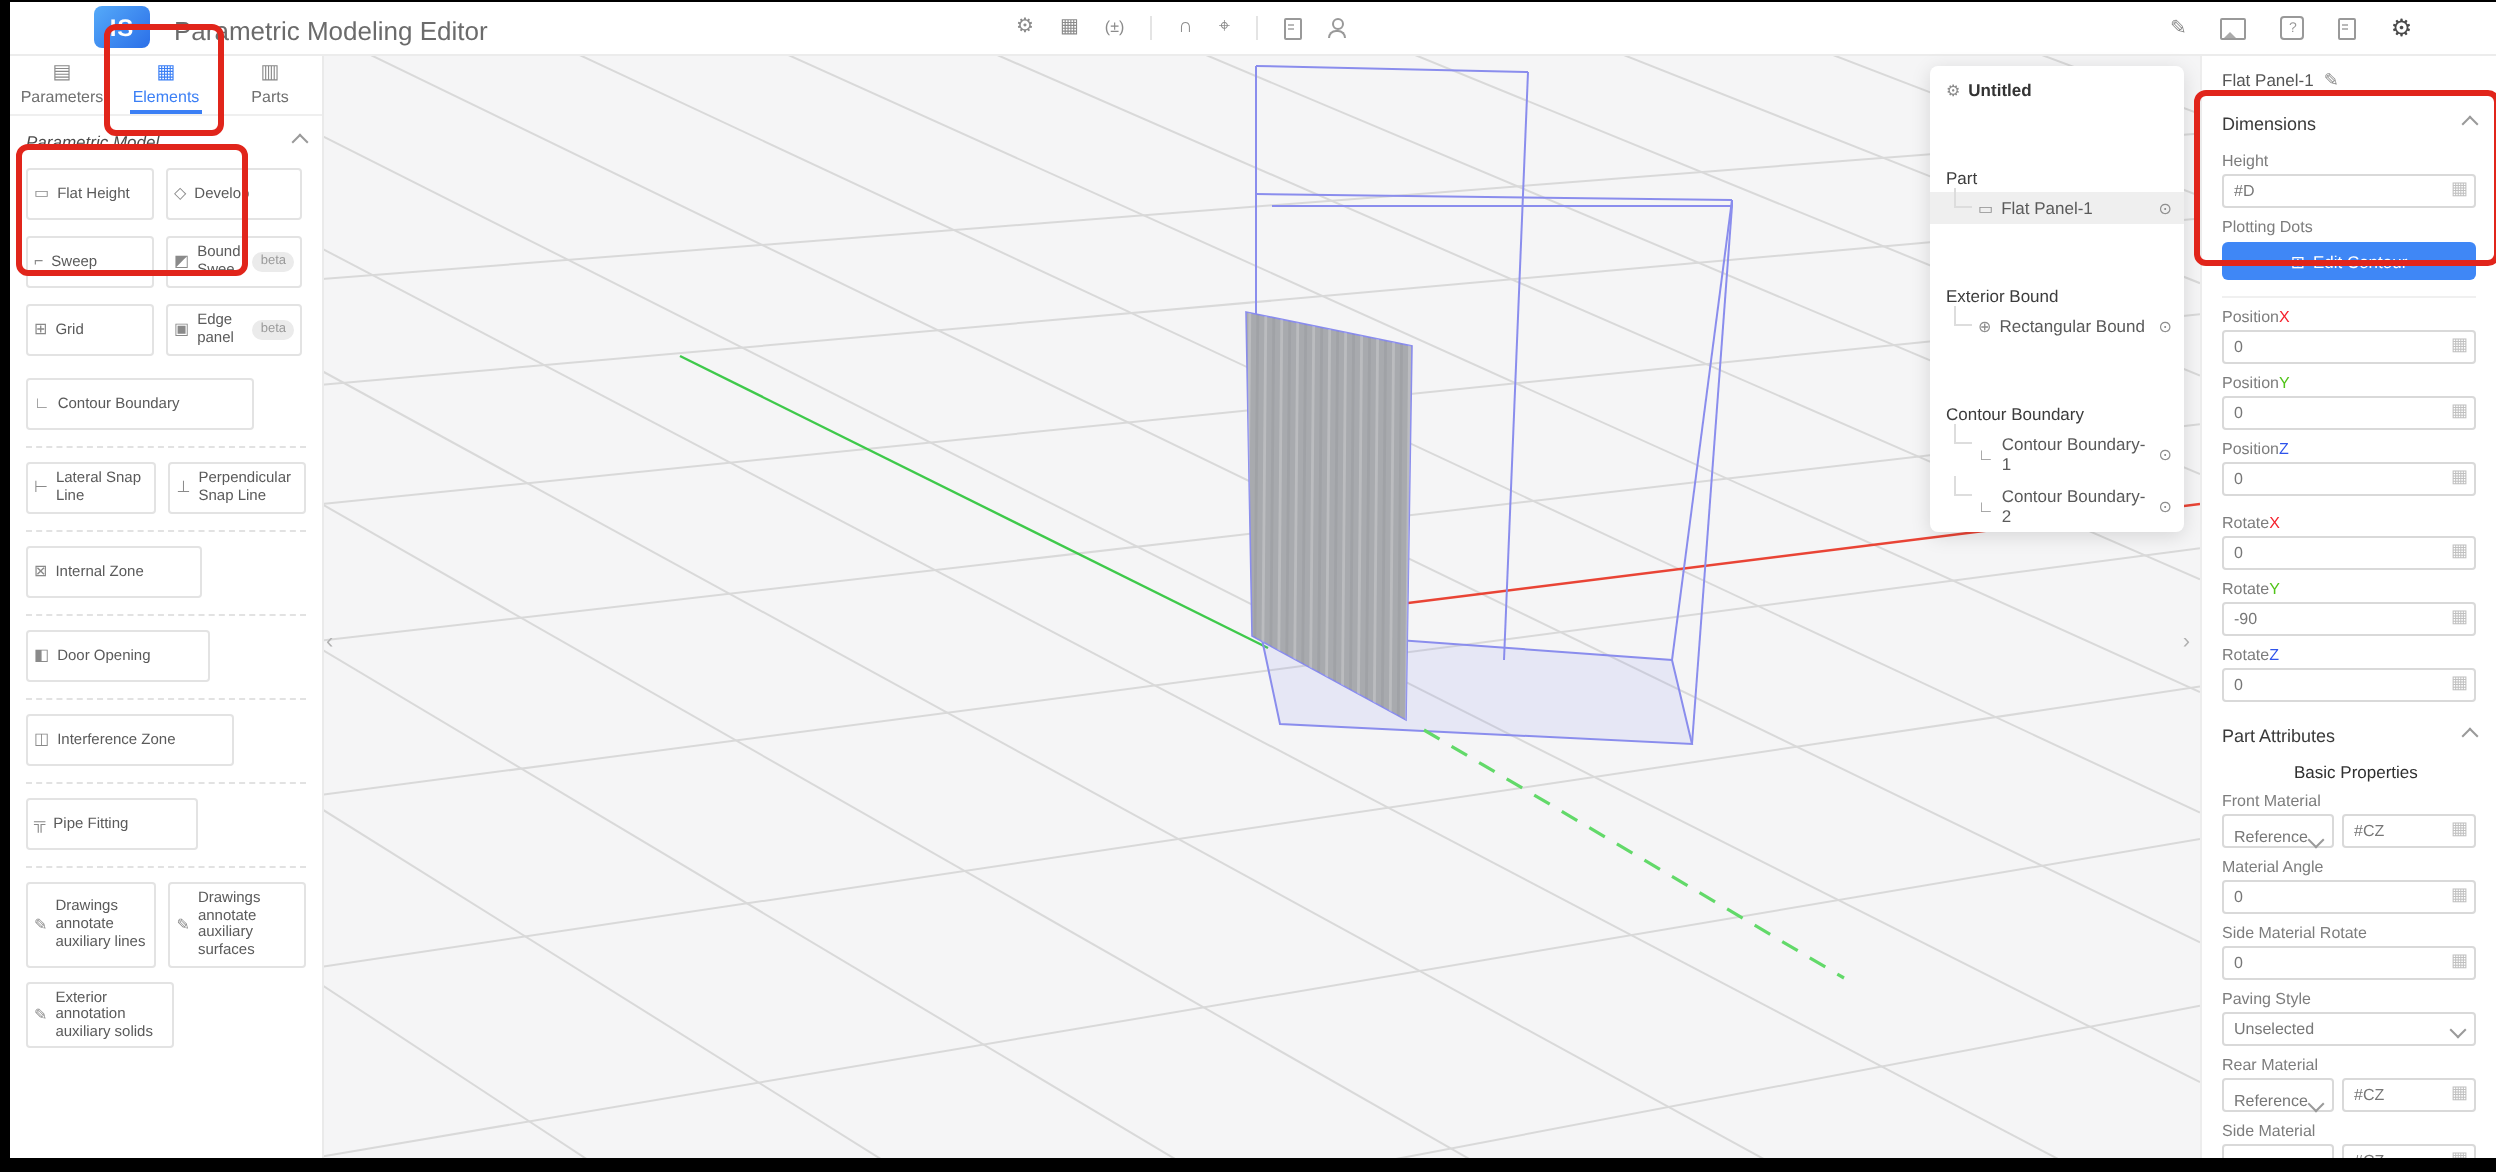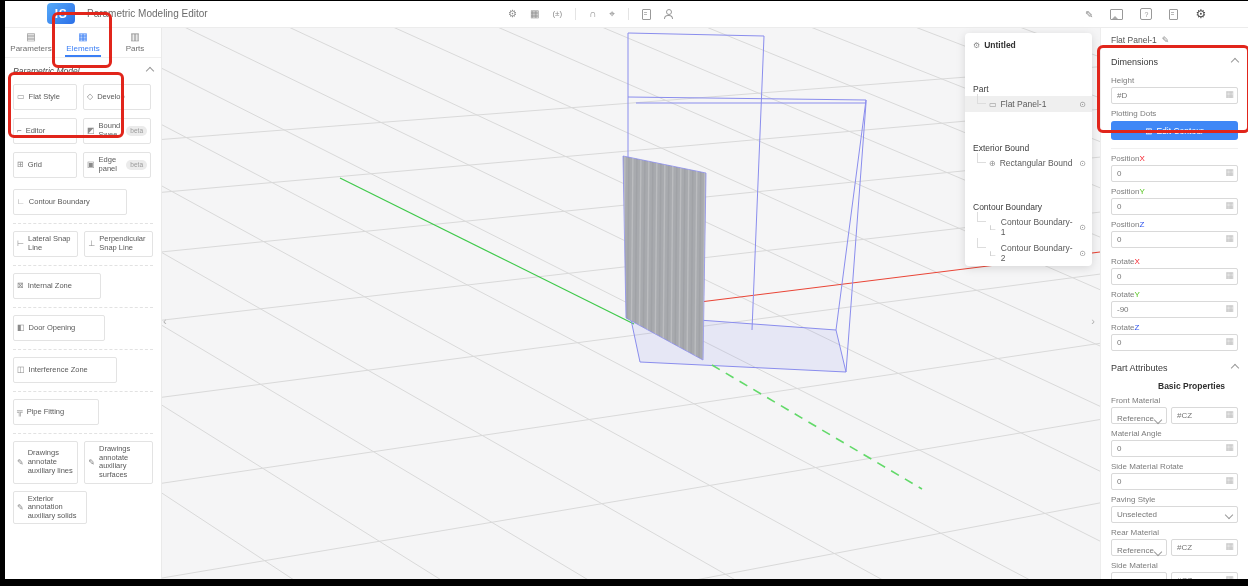--- a/index.html
+++ b/index.html
@@ -4,21 +4,21 @@
 <style>
   html,body{margin:0;padding:0;background:#000;width:1248px;height:586px;overflow:hidden;
     font-family:"Liberation Sans",sans-serif;-webkit-font-smoothing:antialiased;}
   .app{position:absolute;left:5px;top:1px;width:1243px;height:578px;background:#701a75;overflow:hidden;}
 
   
   .topbar{position:absolute;left:0;top:0;width:100%;height:26px;background:#fff;border-bottom:1px solid #ececec;z-index:20;}
   .logo{position:absolute;left:42px;top:2px;width:28px;height:21px;border-radius:4px;
     background:linear-gradient(135deg,#55aaf9,#2b6fe8);color:#fff;font-size:12px;font-weight:bold;
     display:flex;align-items:center;justify-content:center;letter-spacing:.5px;}
-  .app-title{position:absolute;left:82px;top:7px;font-size:10px;color:#6b6b6b;}
+  .app-title{position:absolute;left:82px;top:7px;font-size:13px;color:#6b6b6b;}
   .tb-icons{position:absolute;left:503px;top:0;height:26px;display:flex;align-items:center;gap:13px;color:#8b8b8b;}
   .tb-icons .g{font-size:10px;line-height:1;cursor:default;}
   .tb-divider{width:1px;height:12px;background:#e4e4e4;}
   .tb-right{position:absolute;left:1080px;top:0;height:26px;display:flex;align-items:center;gap:17px;color:#8b8b8b;}
   .icon-file{width:7px;height:9px;border:1px solid #999;border-radius:1px;position:relative;}
   .icon-file::after{content:"";position:absolute;left:1px;top:2px;width:3px;height:1px;background:#b9b9b9;box-shadow:0 2px 0 #b9b9b9;}
   .icon-user{width:9px;height:10px;position:relative;}
   .icon-user::before{content:"";position:absolute;left:2px;top:0;width:4px;height:4px;border:1px solid #999;border-radius:50%;}
   .icon-user::after{content:"";position:absolute;left:0;top:6px;width:7px;height:3px;border:1px solid #999;border-bottom:none;border-radius:4px 4px 0 0;}
   .icon-image{width:11px;height:9px;border:1px solid #999;border-radius:1px;position:relative;}
@@ -85,21 +85,21 @@
   .ipt{width:100%;height:17px;border:1px solid #d9d9d9;border-radius:2px;font-size:8px;color:#777;
     padding:0 16px 0 5px;box-sizing:border-box;font-family:"Liberation Sans",sans-serif;background:#fff;outline:none;}
   .calc{position:absolute;right:4px;top:3px;color:#c0c0c0;font-size:9px;line-height:1;cursor:pointer;}
   .sel{height:17px;border:1px solid #d9d9d9;border-radius:2px;display:flex;align-items:center;justify-content:space-between;
     padding:0 5px;color:#777;font-size:8px;background:#fff;cursor:pointer;box-sizing:border-box;}
   .matrow{display:flex;gap:4px;}
   .matrow .sel{width:56px;flex:none;align-items:flex-end;}
   .matrow .ipt-wrap{flex:1;}
   .btn-primary{margin-top:3px;width:100%;height:19px;background:#3f87f6;border:none;border-radius:3px;color:#fff;
     font-size:8.5px;display:flex;align-items:center;justify-content:center;gap:4px;cursor:pointer;font-family:"Liberation Sans",sans-serif;}
-  .subsec{color:#2f2f2f;font-weight:bold;font-size:8.5px;margin:4px 11px 1px;padding-left:36px;}
+  .subsec{color:#2f2f2f;font-weight:normal;font-size:8.5px;margin:4px 0 1px;padding-left:36px;}
   .p-divider{border-top:1px solid #f0f0f0;margin:8px 0 2px;}
 
   
   .anno{position:absolute;border:3px solid #e1251b;border-radius:6px;z-index:40;pointer-events:none;}
 </style>
 </head>
 <body>
 
 <div class="app">
 
@@ -143,29 +143,29 @@
       </div>
     </div>
 
     <div class="sec-head">
       <span>Parametric Model</span>
       <span class="chev-up"></span>
     </div>
     <div class="btn-grid">
       <div class="sb-btn">
         <span class="bico">▭</span>
-        <span>Flat Style</span>
+        <span>Flat Height</span>
       </div>
       <div class="sb-btn">
         <span class="bico">◇</span>
         <span>Develop</span>
       </div>
       <div class="sb-btn">
         <span class="bico">⌐</span>
-        <span>Editor</span>
+        <span>Sweep</span>
       </div>
       <div class="sb-btn">
         <span class="bico">◩</span>
         <span>Bound Swee</span>
         <span class="beta">beta</span>
       </div>
       <div class="sb-btn">
         <span class="bico">⊞</span>
         <span>Grid</span>
       </div>

